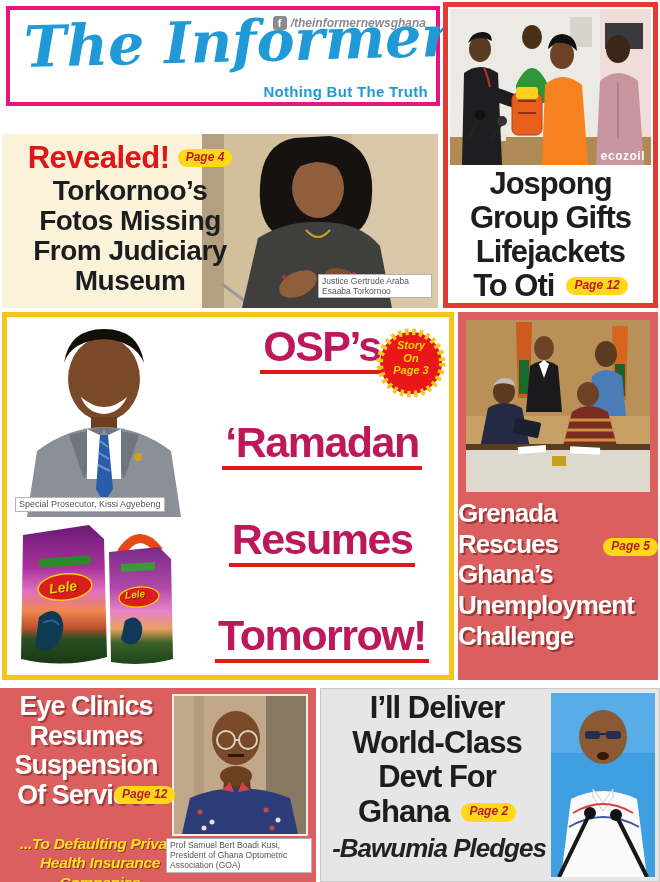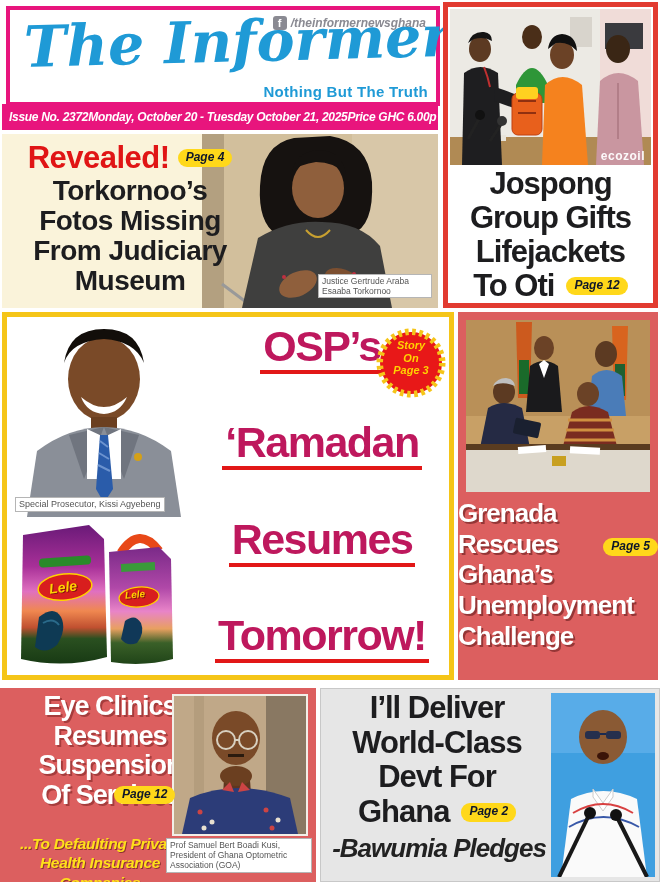--- a/index.html
+++ b/index.html
@@ -20,21 +20,21 @@
            border-radius:3px;font-style:normal;font-weight:bold;font-size:11px;
            text-align:center;line-height:14px;}
   .tagline{position:absolute;right:8px;bottom:2px;color:#1f9ad6;font-weight:bold;
            font-size:15px;letter-spacing:.3px;margin-left:48px;}
   .issue-bar{left:2px;top:104px;width:436px;height:26px;background:#e8157d;
              display:flex;align-items:center;justify-content:space-between;
              padding:0 7px;box-sizing:border-box;color:#fff;font-weight:bold;
              font-style:italic;font-size:12px;letter-spacing:-0.3px;white-space:nowrap;}
 
   
-  .badge{display:inline-block;background:#ffd81a;color:#0f172a;font-style:italic;
+  .badge{display:inline-block;background:#ffd81a;color:#b91c1c;font-style:italic;
          font-weight:bold;font-size:12px;line-height:1.1;padding:2px 8px 3px;
          border-radius:9px;white-space:nowrap;}
   .caption{background:#fff;border:1px solid #b5b5b5;color:#555;font-size:8.5px;
            line-height:1.2;text-align:left;padding:1px 3px;box-sizing:border-box;}
   .hl{font-weight:bold;letter-spacing:-0.5px;color:#1d1d1f;}
 
   
   .torkornoo-box{left:2px;top:134px;width:436px;height:174px;background:#faf3da;}
   .tork-text{position:absolute;left:2px;top:6px;width:252px;z-index:2;}
   .kicker-row{display:flex;align-items:center;justify-content:center;gap:8px;}
@@ -80,21 +80,21 @@
   .grenada-box{left:458px;top:312px;width:200px;height:368px;background:#dc5f5f;}
   .grenada-photo{position:absolute;left:8px;top:8px;width:184px;height:172px;}
   .grenada-hl{position:absolute;left:0;top:186px;width:200px;}
   .grenada-line{color:#fff;font-weight:bold;font-size:26px;line-height:1.18;
                 text-align:left;letter-spacing:-1px;
                 text-shadow:2px 2px 0 rgba(90,20,20,.55);}
   .grenada-badge{position:absolute;right:0px;top:226px;z-index:2;}
 
   
   .eye-box{left:0px;top:688px;width:316px;height:194px;background:#dc5f5f;}
-  .eye-hl{position:absolute;left:0;top:4px;width:172px;margin-left:24px;}
+  .eye-hl{position:absolute;left:0;top:4px;width:172px;}
   .eye-line{color:#fff;font-weight:bold;font-size:27px;line-height:1.1;
             text-align:center;letter-spacing:-1px;
             text-shadow:2px 2px 0 rgba(110,25,25,.5);}
   .eye-badge{position:absolute;left:114px;top:98px;z-index:3;}
   .eye-sub{position:absolute;left:0;top:146px;width:200px;}
   .eye-sub-line{color:#ffe01a;font-weight:bold;font-style:italic;font-size:15.5px;
                 line-height:1.25;text-align:center;letter-spacing:-0.3px;
                 text-shadow:1px 1px 0 rgba(90,20,20,.6);}
   .eye-photo{position:absolute;left:172px;top:6px;width:136px;height:142px;
              border:2px solid #f2efe8;box-sizing:border-box;}
@@ -116,25 +116,20 @@
 
 <div class="page">
 
   <div class="abs masthead-box">
     <div class="paper-title">The Informer</div>
     <div class="fb-row">
       <span class="fb-icon">f</span>
       <span>/theinformernewsghana</span>
     </div>
     <div class="tagline">Nothing But The Truth</div>
-  </div>
-  <div class="abs issue-bar">
-    <span>Issue No. 2372</span>
-    <span>Monday, October 20 - Tuesday October 21, 2025</span>
-    <span>Price GHC 6.00p</span>
   </div>
 
   <div class="abs torkornoo-box">
     <svg class="tork-photo" viewBox="0 0 236 174" preserveAspectRatio="none">
       <rect width="236" height="174" fill="#d2bf9c"></rect>
       <rect x="150" width="86" height="174" fill="#dccdb0" opacity="0.6"></rect>
       <rect width="22" height="174" fill="#b3a080"></rect>
       <path d="M20,150 L52,174" stroke="#999" stroke-width="3"></path>
       <path d="M92,4 Q60,10 58,52 Q56,88 74,100 L150,100 Q172,92 170,48 Q166,8 128,2 Z" fill="#161210"></path>
       <ellipse cx="116" cy="54" rx="26" ry="30" fill="#8f5f3c"></ellipse>

